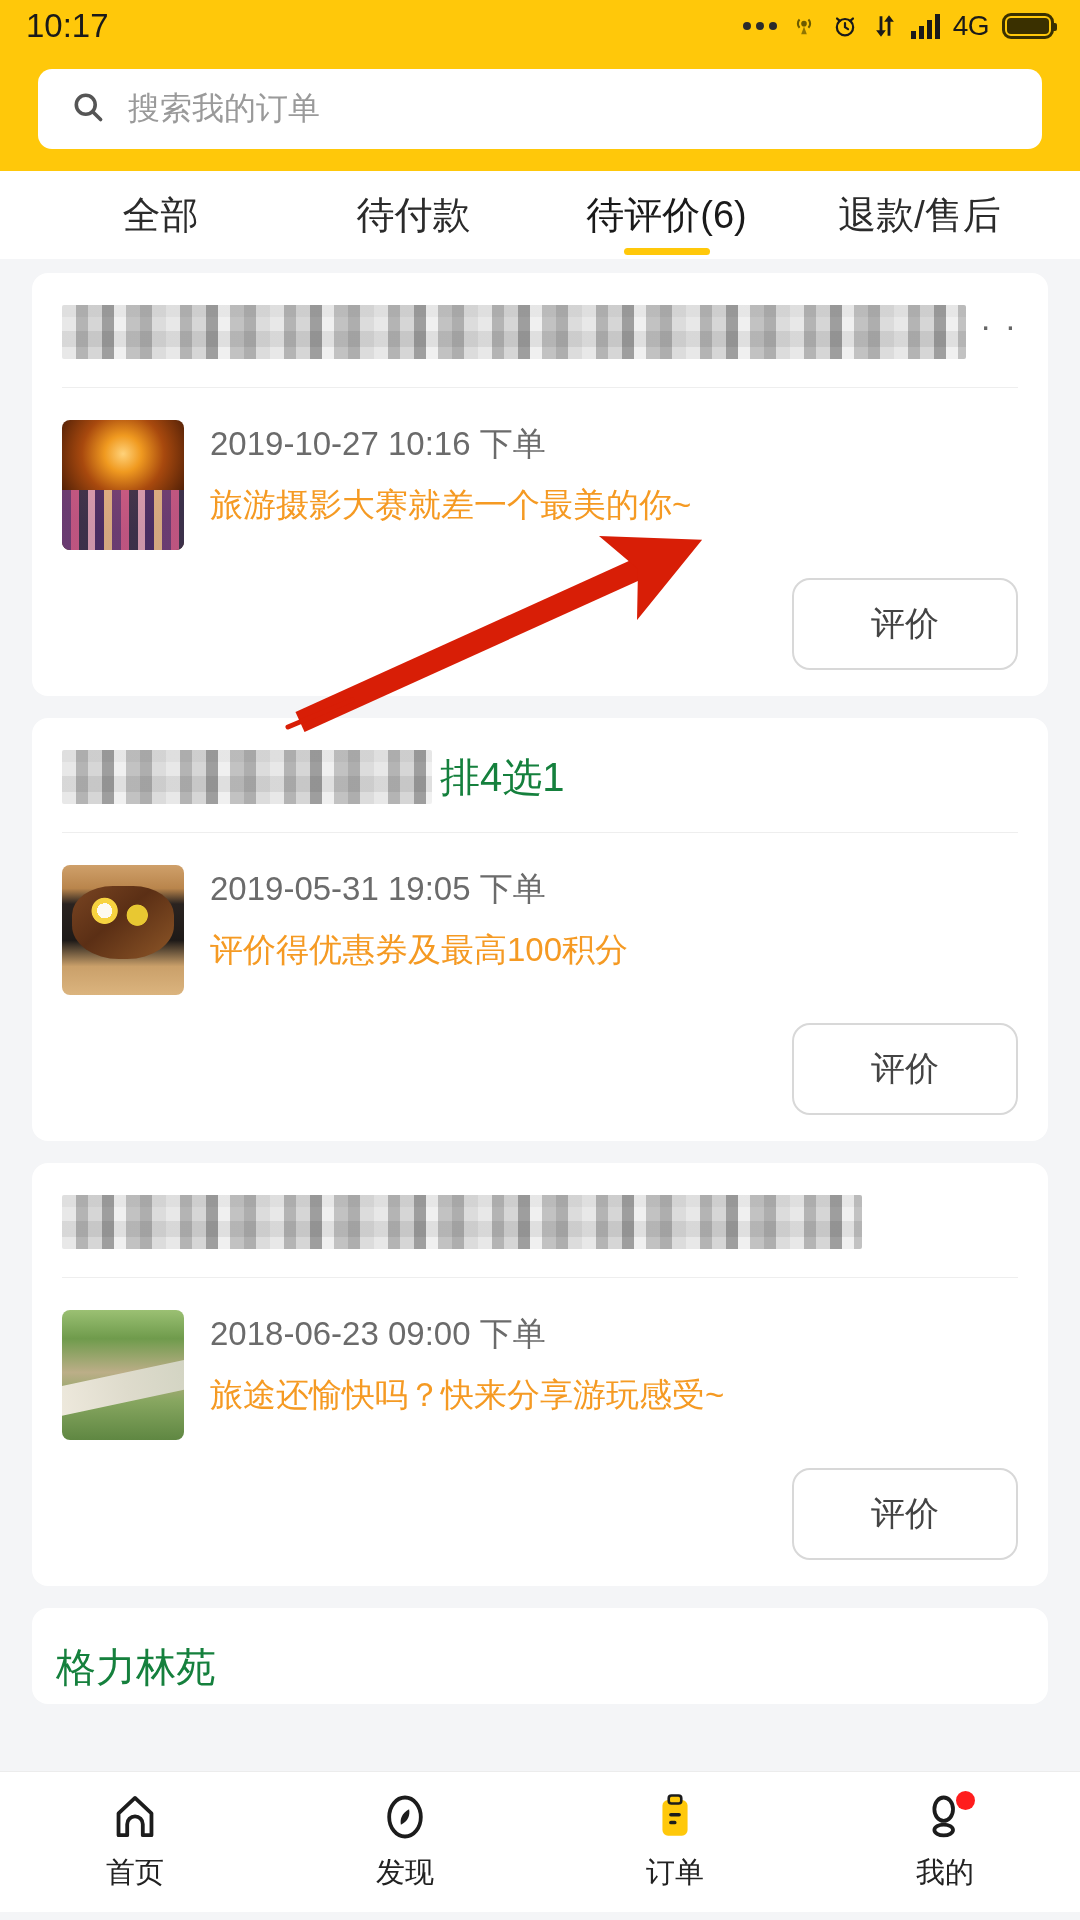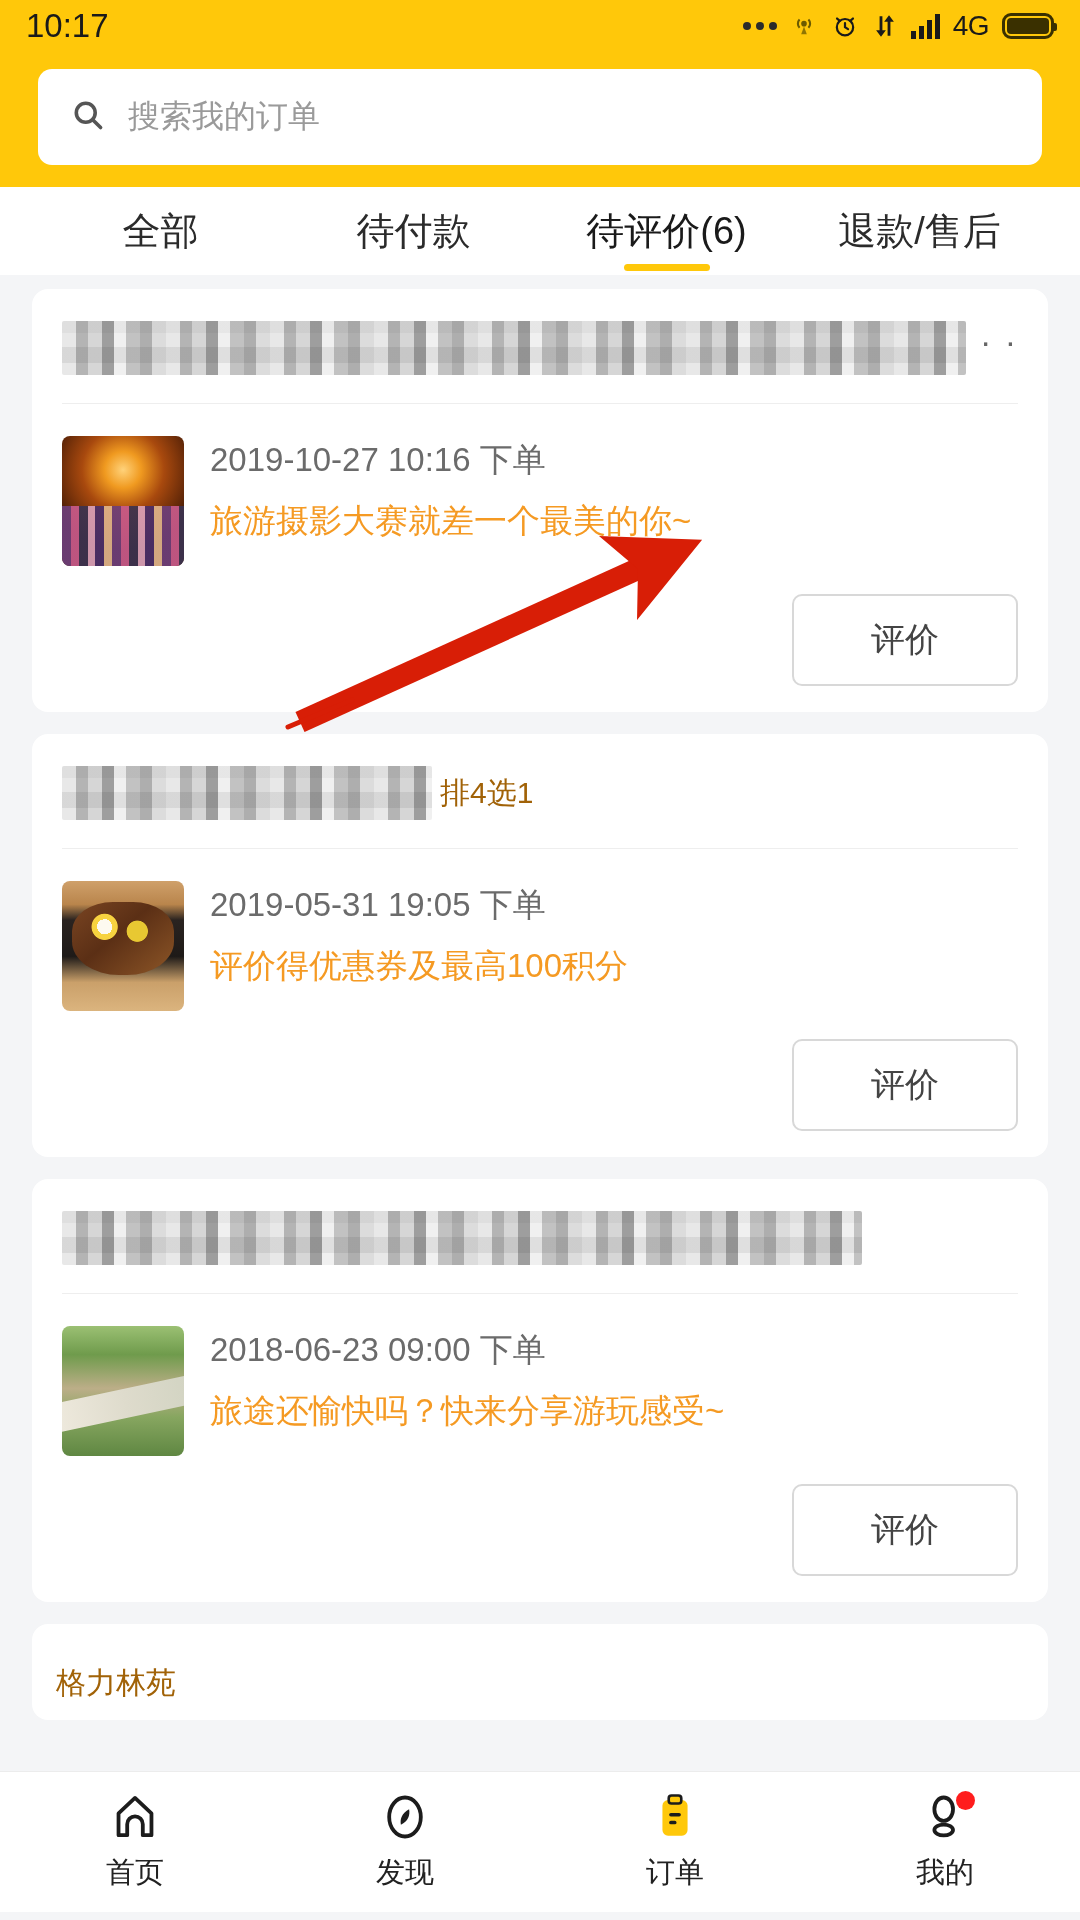--- a/index.html
+++ b/index.html
@@ -99,21 +99,21 @@
 
   
   .search-header {
     background: #FFC80A;
     padding: 17px 38px 22px 38px;
     box-sizing: border-box;
   }
   .search-box {
     background: #ffffff;
     border-radius: 14px;
-    height: 96px;
+    height: 80px;
     display: flex;
     align-items: center;
     padding: 0 32px;
     box-sizing: border-box;
   }
   .search-placeholder {
     font-size: 32px;
     color: #9a9a9a;
     margin-left: 22px;
   }
@@ -200,22 +200,22 @@
       repeating-linear-gradient(0deg,
         rgba(255,255,255,0.42) 0px, rgba(255,255,255,0.42) 12px,
         rgba(0,0,0,0.07) 12px, rgba(0,0,0,0.07) 28px,
         rgba(255,255,255,0.30) 28px, rgba(255,255,255,0.30) 42px,
         rgba(0,0,0,0.04) 42px, rgba(0,0,0,0.04) 54px);
     background-blend-mode: multiply;
   }
   .blur-title.short { flex: 0 0 370px; }
   .blur-title.mid { flex: 0 0 800px; }
   .title-overlay-text {
-    font-size: 30px;
-    color: #a16207;
+    font-size: 40px;
+    color: #15803d;
     white-space: nowrap;
     margin-left: -6px;
   }
   .more-dots {
     font-size: 34px;
     color: #666;
     letter-spacing: 2px;
     line-height: 0.4;
     padding-bottom: 12px;
     flex: 0 0 auto;
@@ -295,21 +295,21 @@
   }
   .card-actions {
     display: flex;
     justify-content: flex-end;
     padding-top: 28px;
   }
   .review-btn {
     width: 222px;
     height: 88px;
     border: 2px solid #d8d8d8;
-    border-radius: 10px;
+    border-radius: 18px;
     background: #ffffff;
     font-size: 34px;
     color: #444444;
     display: flex;
     align-items: center;
     justify-content: center;
     cursor: pointer;
     font-family: "Liberation Sans", "DejaVu Sans", sans-serif;
   }
 

